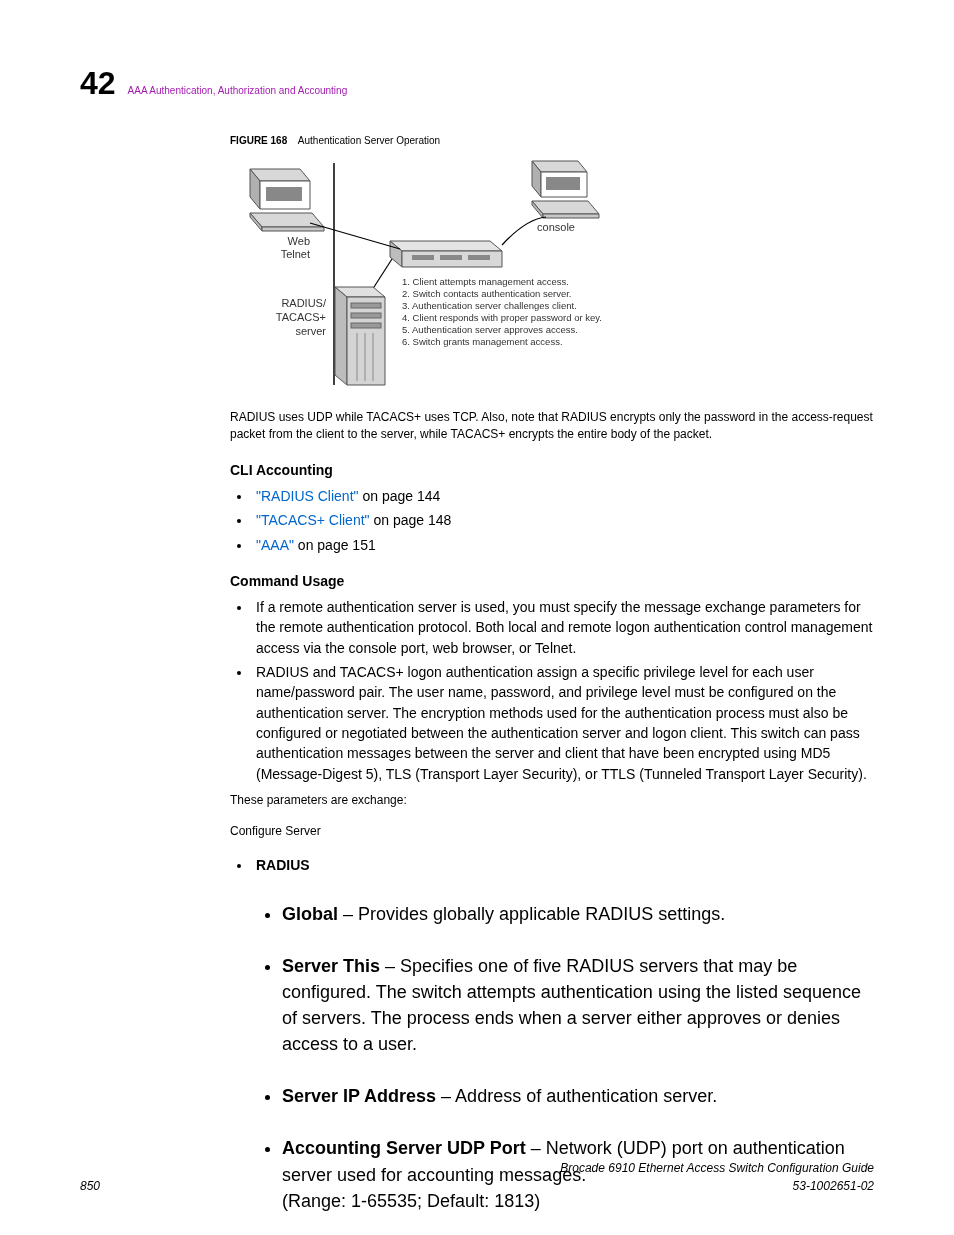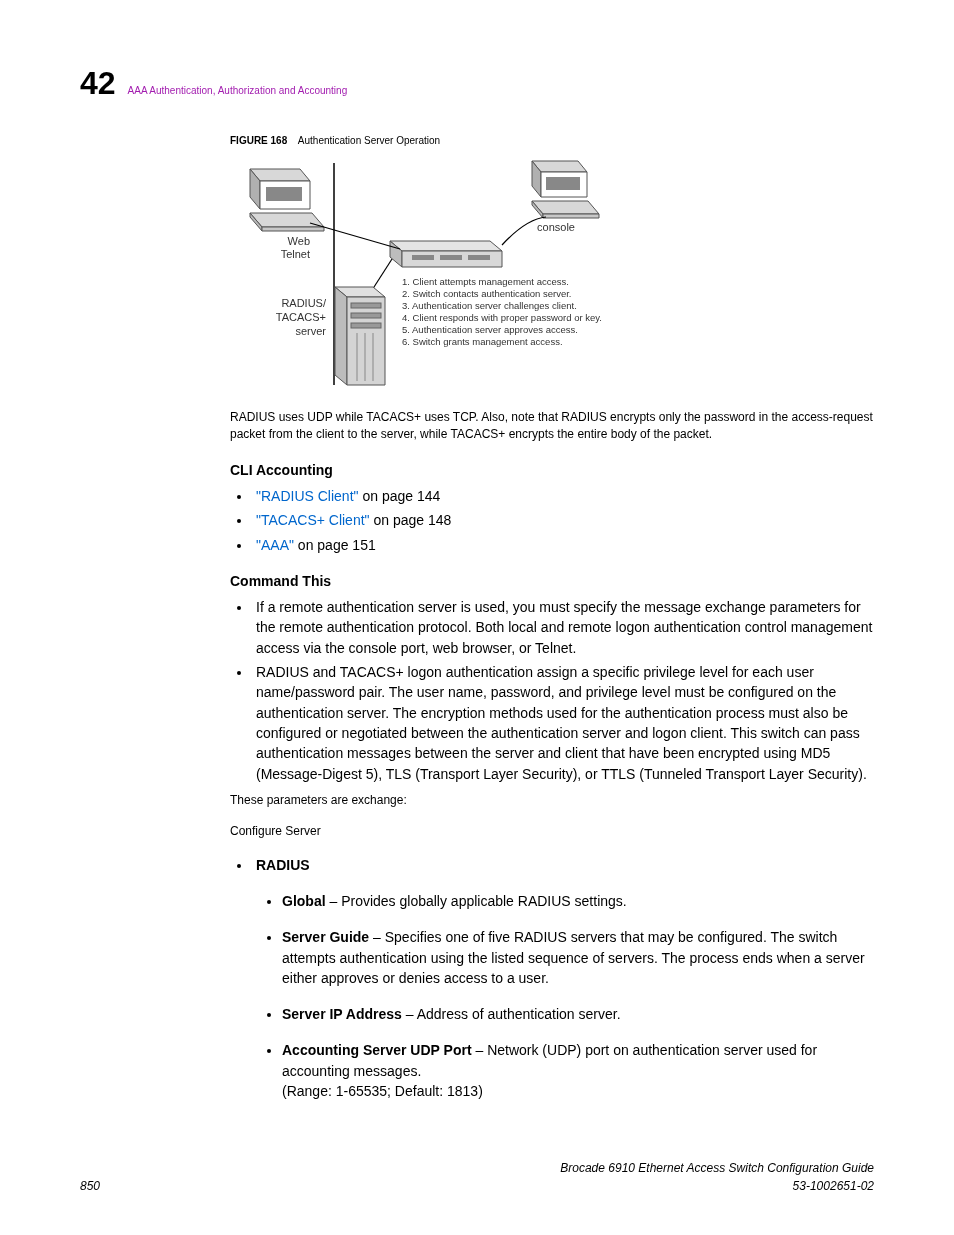--- a/index.html
+++ b/index.html
@@ -63,22 +63,22 @@
     margin: 4px 0;
     font-size: 14px;
     padding-left: 4px;
   }
   ul.sub-bullets {
     list-style: disc;
     margin-left: 26px;
     margin-top: 4px;
   }
   ul.sub-bullets > li {
-    margin: 16px 0;
-    font-size: 14px;
+    margin: 26px 0;
+    font-size: 18px;
   }
   .link {
     color: #0066cc;
   }
   .italic {
   }
   .bold {
     font-weight: bold;
     text-align: right;
   }
@@ -187,35 +187,35 @@
 
     <p class="body-text">RADIUS uses UDP while TACACS+ uses TCP. Also, note that RADIUS encrypts only the password in the access-request packet from the client to the server, while TACACS+ encrypts the entire body of the packet.</p>
 
     <div class="subhead">CLI Accounting</div>
     <ul class="bullets">
       <li><span class="link">"RADIUS Client"</span><span> on page 144</span></li>
       <li><span class="link">"TACACS+ Client"</span><span> on page 148</span></li>
       <li><span class="link">"AAA"</span><span> on page 151</span></li>
     </ul>
 
-    <div class="subhead">Command This</div>
+    <div class="subhead">Command Usage</div>
     <ul class="bullets">
       <li>If a remote authentication server is used, you must specify the message exchange parameters for the remote authentication protocol. Both local and remote logon authentication control management access via the console port, web browser, or Telnet.</li>
       <li>RADIUS and TACACS+ logon authentication assign a specific privilege level for each user name/password pair. The user name, password, and privilege level must be configured on the authentication server. The encryption methods used for the authentication process must also be configured or negotiated between the authentication server and logon client. This switch can pass authentication messages between the server and client that have been encrypted using MD5 (Message-Digest 5), TLS (Transport Layer Security), or TTLS (Tunneled Transport Layer Security).</li>
     </ul>
 
     <p class="body-text" style="margin-top:4px;">These parameters are exchange:</p>
     <p class="body-text italic">Configure Server</p>
 
     <ul class="bullets">
       <li>
         <span class="bold">RADIUS</span>
         <ul class="sub-bullets">
           <li><span class="bold">Global</span><span> – Provides globally applicable RADIUS settings.</span></li>
-          <li><span class="bold">Server Guide</span><span> – Specifies one of five RADIUS servers that may be configured. The switch attempts authentication using the listed sequence of servers. The process ends when a server either approves or denies access to a user.</span></li>
+          <li><span class="bold">Server This</span><span> – Specifies one of five RADIUS servers that may be configured. The switch attempts authentication using the listed sequence of servers. The process ends when a server either approves or denies access to a user.</span></li>
           <li><span class="bold">Server IP Address</span><span> – Address of authentication server.</span><br></li>
           <li><span class="bold">Accounting Server UDP Port</span><span> – Network (UDP) port on authentication server used for accounting messages.</span><br><span>(Range: 1-65535; Default: 1813)</span></li>
         </ul>
       </li>
     </ul>
 
   </div>
 </div>
 
 <div class="footer">

